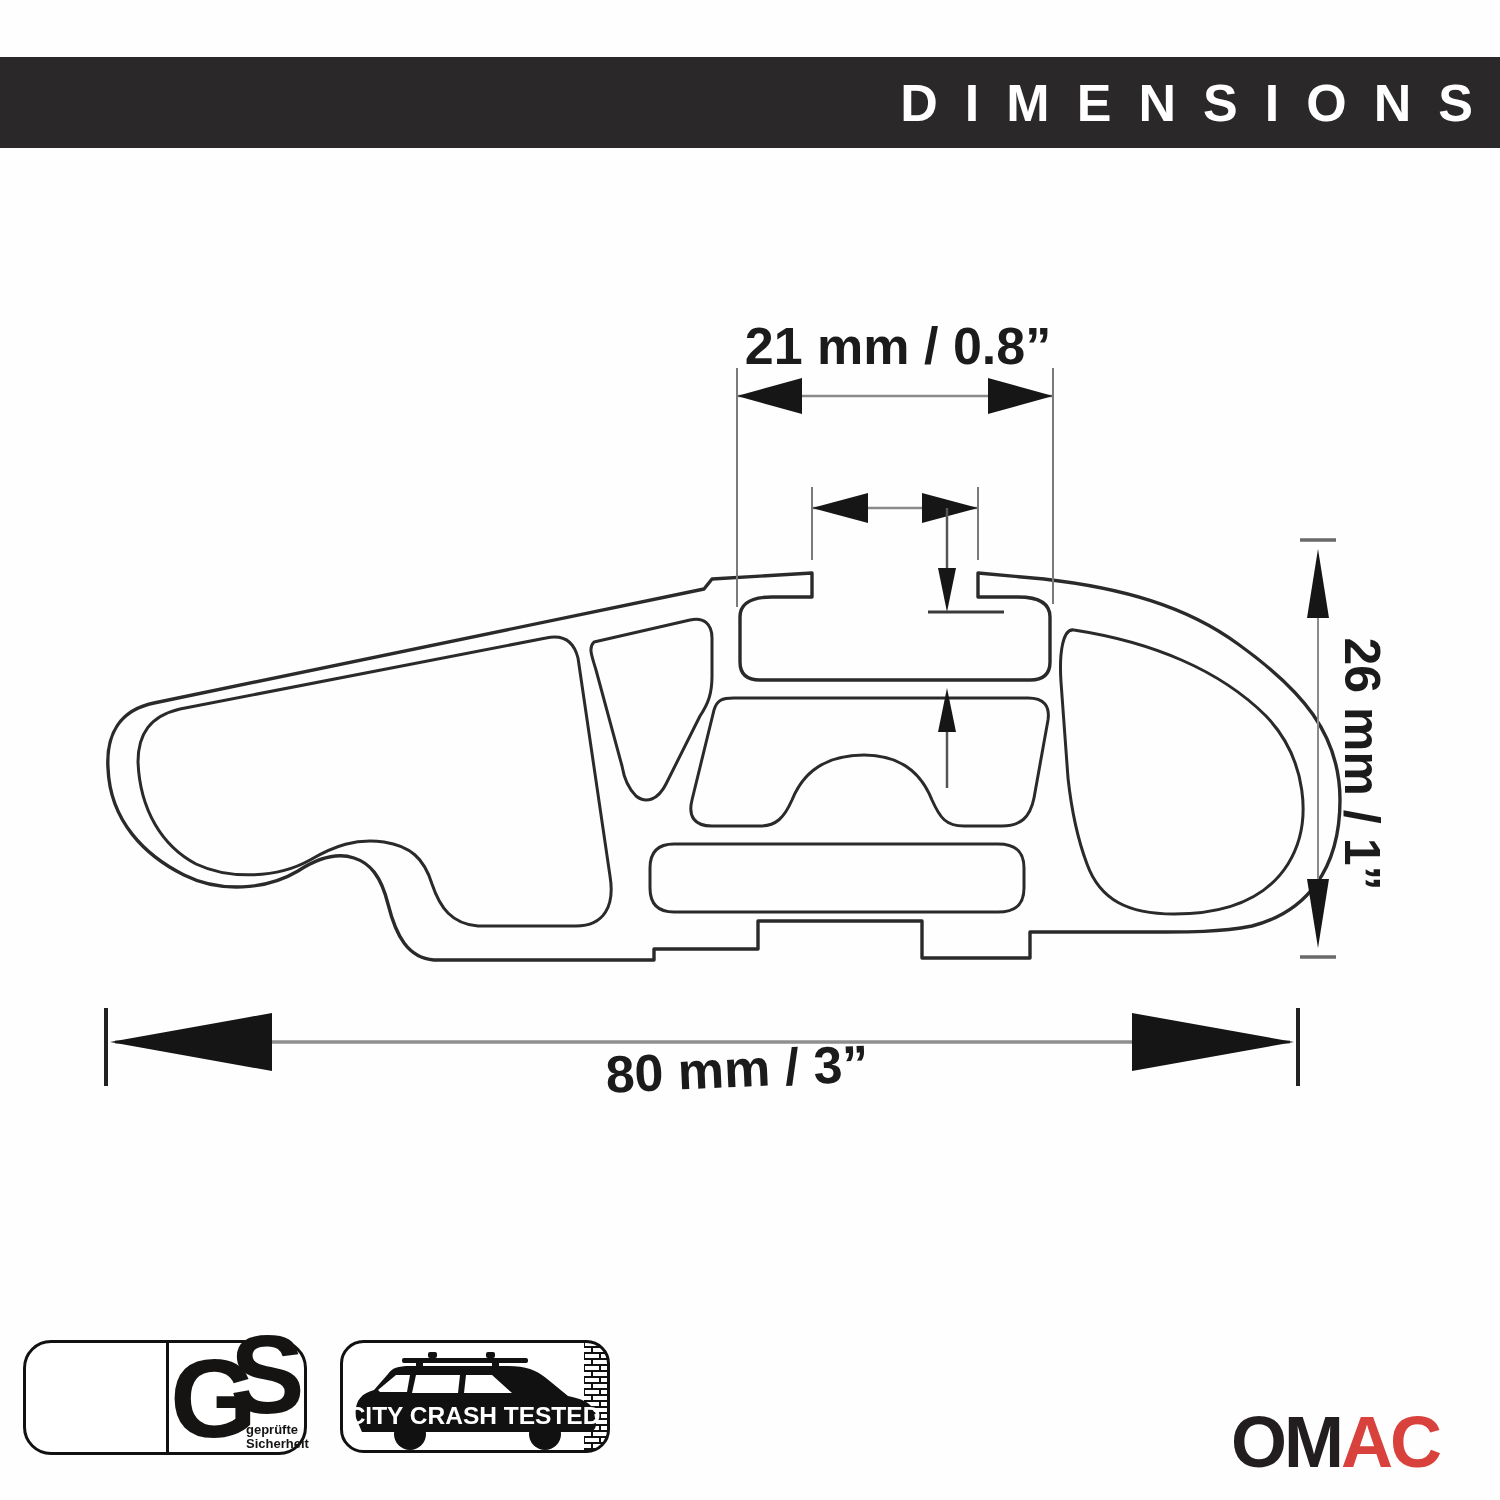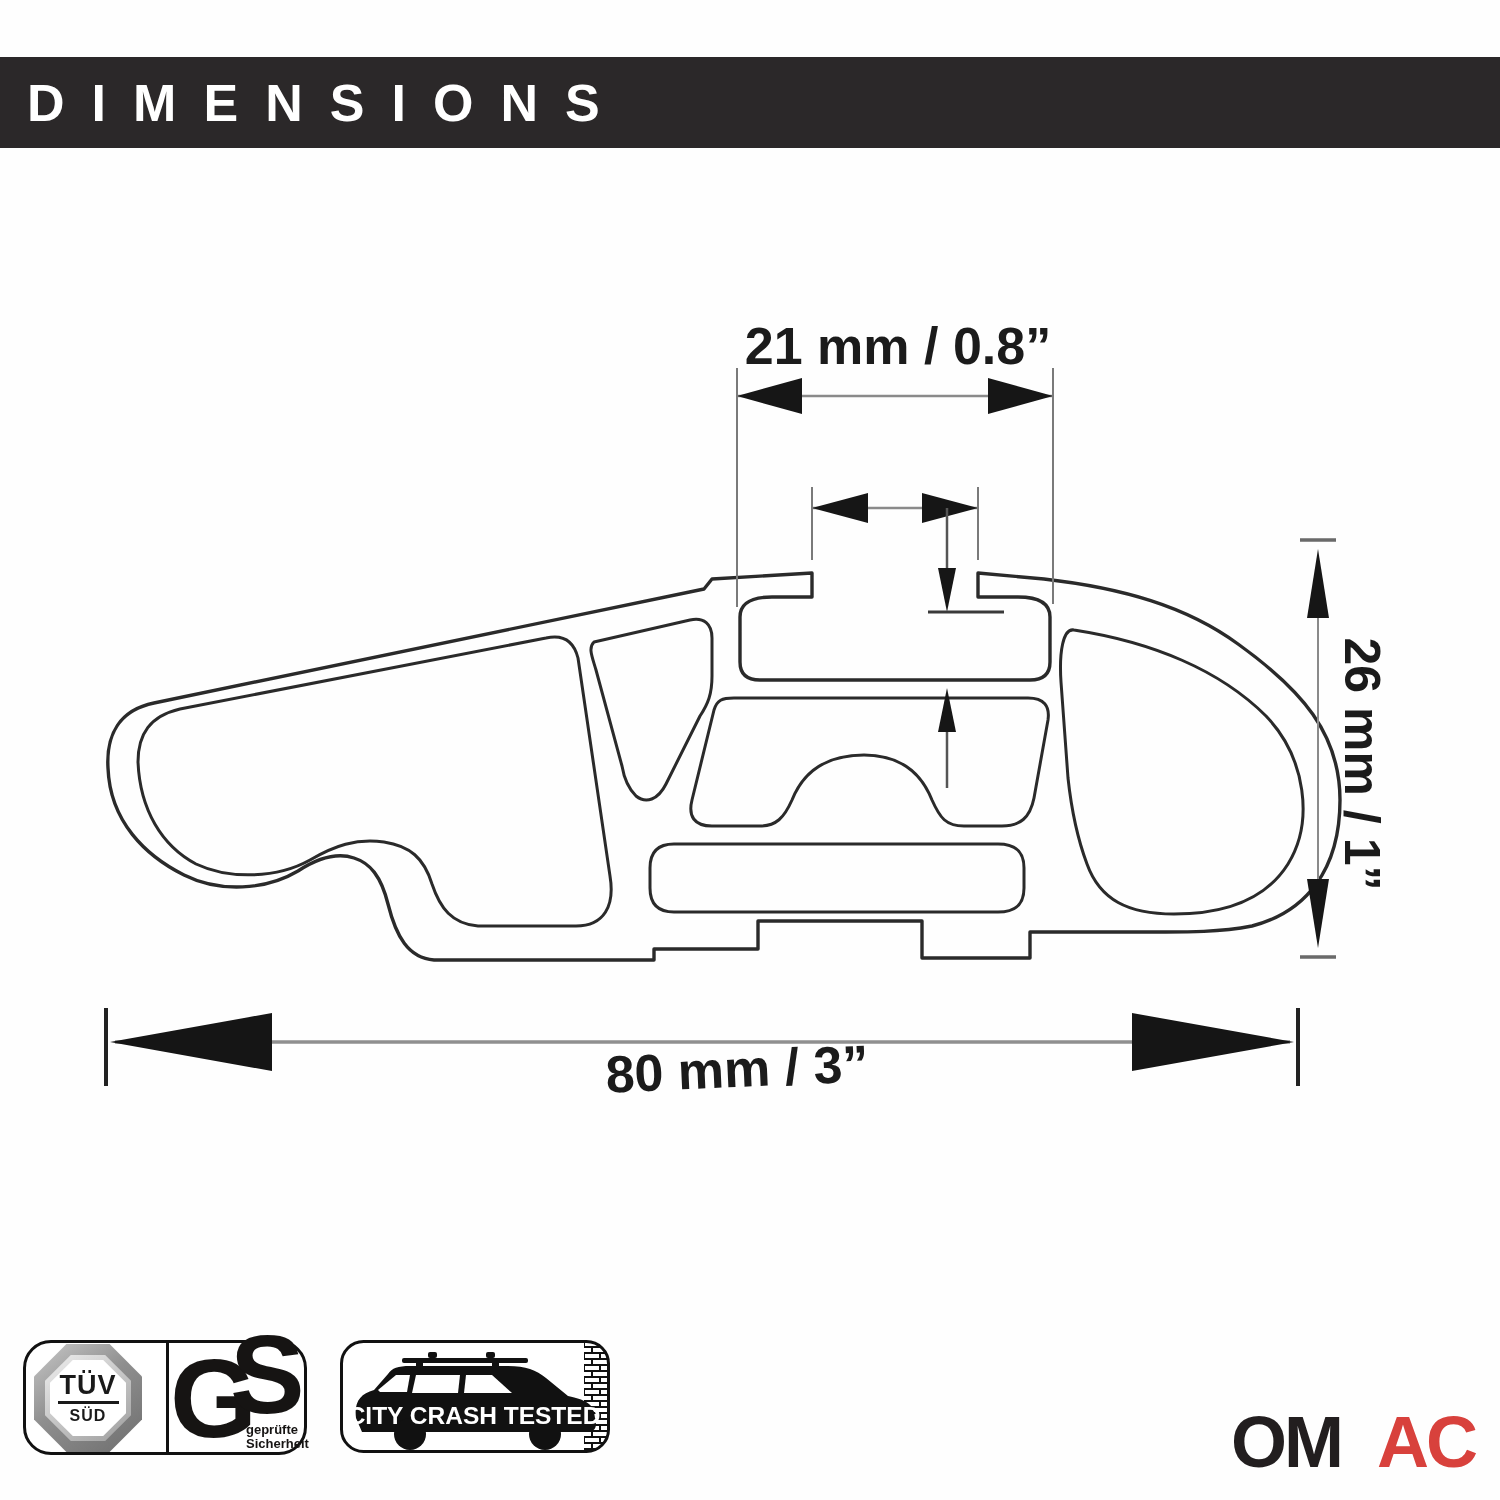--- a/index.html
+++ b/index.html
@@ -1,20 +1,20 @@
 <!DOCTYPE html>
 <html><head>
 <meta charset="utf-8">
 <style>
   html,body{margin:0;padding:0;background:#ffffff;}
   .page{position:relative;width:1500px;height:1500px;background:#fefefe;overflow:hidden;
         font-family:"Liberation Sans", sans-serif;}
   
   .header-bar{position:absolute;left:0;top:57px;width:1500px;height:91px;background:#2b2829;
-              display:flex;align-items:center;justify-content:flex-start;}
+              display:flex;align-items:center;justify-content:flex-end;}
   .header-title{color:#ffffff;font-size:52px;font-weight:600;letter-spacing:0.52em;
                 padding-left:0.52em;white-space:nowrap;}
   
   .drawing-svg{position:absolute;left:0;top:0;width:1500px;height:1500px;}
   .dim-label{position:absolute;transform:translate(-50%,-50%);color:#1b1b1b;font-weight:700;
              white-space:nowrap;}
   .dim-21{left:898px;top:346px;font-size:52px;}
   .dim-113{left:900px;top:459px;font-size:48px;}
   .dim-5{left:893px;top:658px;font-size:44px;}
   .dim-26{left:1362px;top:764px;font-size:50px;transform:translate(-50%,-50%) rotate(90deg);}
@@ -41,21 +41,21 @@
   .gs-s{position:absolute;left:64px;top:-24px;font-size:112px;font-weight:900;color:#161413;line-height:1;}
   .gs-caption{position:absolute;left:80px;top:80px;font-size:13px;font-weight:700;color:#161413;
               line-height:1.1;background:rgba(255,255,255,0.0);}
   .badge-crash{left:340px;top:1340px;width:304px;height:113px;border-radius:24px;border:none;
                background:transparent;}
   
   .brand{position:absolute;left:1231px;top:1408px;width:240px;height:68px;display:flex;
          align-items:center;font-weight:900;font-size:72px;
          letter-spacing:-3px;line-height:1;}
   .brand .om{color:#221e1f;}
-  .brand .ac{color:#d8413c;padding-left:36px;}
+  .brand .ac{color:#d8413c;}
 </style>
 </head>
 <body>
 
 <div class="page">
 
   <div class="header-bar">
     <div class="header-title">DIMENSIONS</div>
   </div>
 
@@ -161,28 +161,20 @@
       <polygon points="110,1042 272,1013 272,1071" fill="#151515"></polygon>
       <polygon points="1294,1042 1132,1013 1132,1071" fill="#151515"></polygon>
     </g>
   </svg>
 
   <div class="dim-label dim-21">21 mm / 0.8”</div>
   <div class="dim-label dim-26">26 mm / 1”</div>
   <div class="dim-label dim-80">80 mm / 3”</div>
 
   <div class="badge badge-tuvgs">
-    <div class="octagon">
-      <div class="octagon-mid">
-        <div class="octagon-inner">
-          <div class="tuv-word">TÜV</div>
-          <div class="sud-word">SÜD</div>
-        </div>
-      </div>
-    </div>
     <div class="tuv-divider"></div>
     <div class="gs-area">
       <span class="gs-g">G</span>
       <span class="gs-s">S</span>
       <div class="gs-caption">
         <div>geprüfte</div>
         <div>Sicherheit</div>
       </div>
     </div>
   </div>

